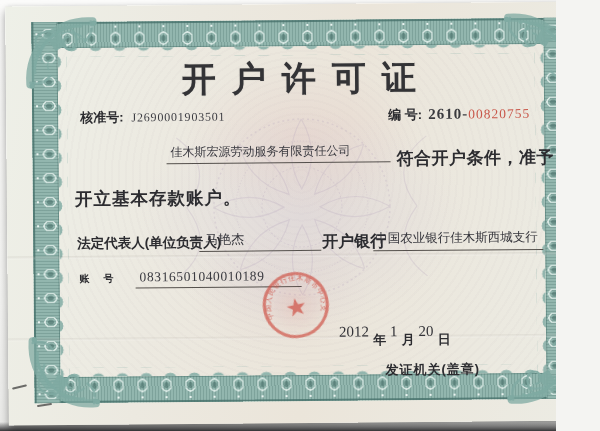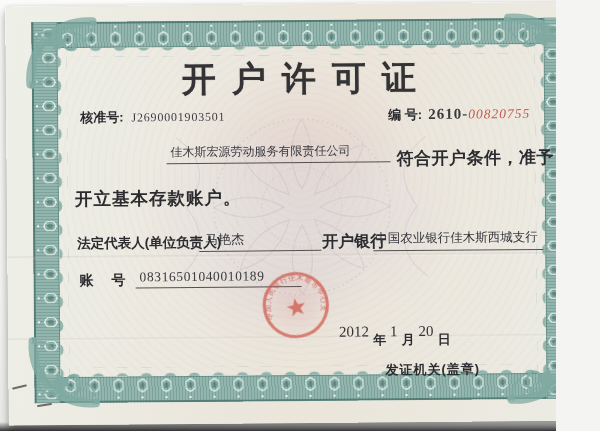--- a/index.html
+++ b/index.html
@@ -113,21 +113,21 @@
   .serial-red{font-size:13.5px;letter-spacing:1px;}
   .uline{display:inline-block;border-bottom:1px solid #55514d;}
   .body1-prefix{left:106px;top:144px;font-size:17px;font-weight:bold;}
   .company{left:160px;top:139px;width:220px;font-size:12px;color:#3a3a40;padding:0 0 2px 4px;}
   .body1-suffix{left:390px;top:144px;font-size:17px;font-weight:bold;letter-spacing:.5px;}
   .body2{left:68px;top:181px;font-size:17.5px;font-weight:bold;letter-spacing:1px;}
   .rep-label{left:70px;top:229px;font-size:13.5px;}
   .rep-val{left:192px;top:226px;width:116px;font-size:13px;color:#3a3a40;padding:0 0 2px 6px;}
   .bank-label{left:315px;top:228px;font-size:16px;}
   .bank-val{left:366px;top:227px;width:168px;font-size:12.5px;color:#35353b;padding:0 0 3px 2px;}
-  .acct-label{left:72px;top:266px;font-size:14px;letter-spacing:2px;}
+  .acct-label{left:72px;top:266px;font-size:10px;letter-spacing:2px;}
   .acct-val{left:128px;top:264px;width:162px;font-size:13.5px;letter-spacing:.6px;color:#3c3c42;padding:0 0 2px 4px;}
   .issuer{left:377px;top:311px;font-size:13px;letter-spacing:1px;margin-top:47px;}
   .date-row{left:328px;top:325px;font-size:13px;}
   .date-num{font-size:15px;color:#333338;position:relative;top:-5px;margin:16px 3px;}
   .date-unit{font-weight:bold;font-family:"Liberation Sans",sans-serif;position:relative;top:3px;margin:0 1px;}
   
   .seal{
     position:absolute;left:253px;top:266px;width:70px;height:70px;
     transform:rotate(-12deg);opacity:.82;filter:blur(.3px);
     background:radial-gradient(circle, rgba(215,90,80,.14), transparent 70%);
@@ -245,21 +245,21 @@
     <div class="crease1"></div>
     <div class="crease2"></div>
 
     <div class="txt title">开户许可证</div>
 
     <div class="txt approval-row">
       <span class="lbl">核准号:</span><span class="approval-val">J2690001903501</span>
     </div>
 
     <div class="txt serial-row">
-      <span class="lbl">编 号:</span><span class="serial-prefix">2610-</span><span class="serial-red" id="serial-red" style="color: rgb(201, 87, 74); font-style: italic;">00820755</span>
+      <span class="lbl">编 号:</span><span class="serial-prefix">2610-</span><span class="serial-red" id="serial-red" style="color: rgb(201, 87, 74);">00820755</span>
     </div>
 
     <div class="txt company uline">佳木斯宏源劳动服务有限责任公司</div>
     <div class="txt body1-suffix">符合开户条件，准予</div>
     <div class="txt body2">开立基本存款账户。</div>
 
     <div class="txt rep-label lbl">法定代表人(单位负责人)</div>
     <div class="txt rep-val uline">马艳杰</div>
     <div class="txt bank-label lbl">开户银行</div>
     <div class="txt bank-val uline">中国农业银行佳木斯西城支行</div>

